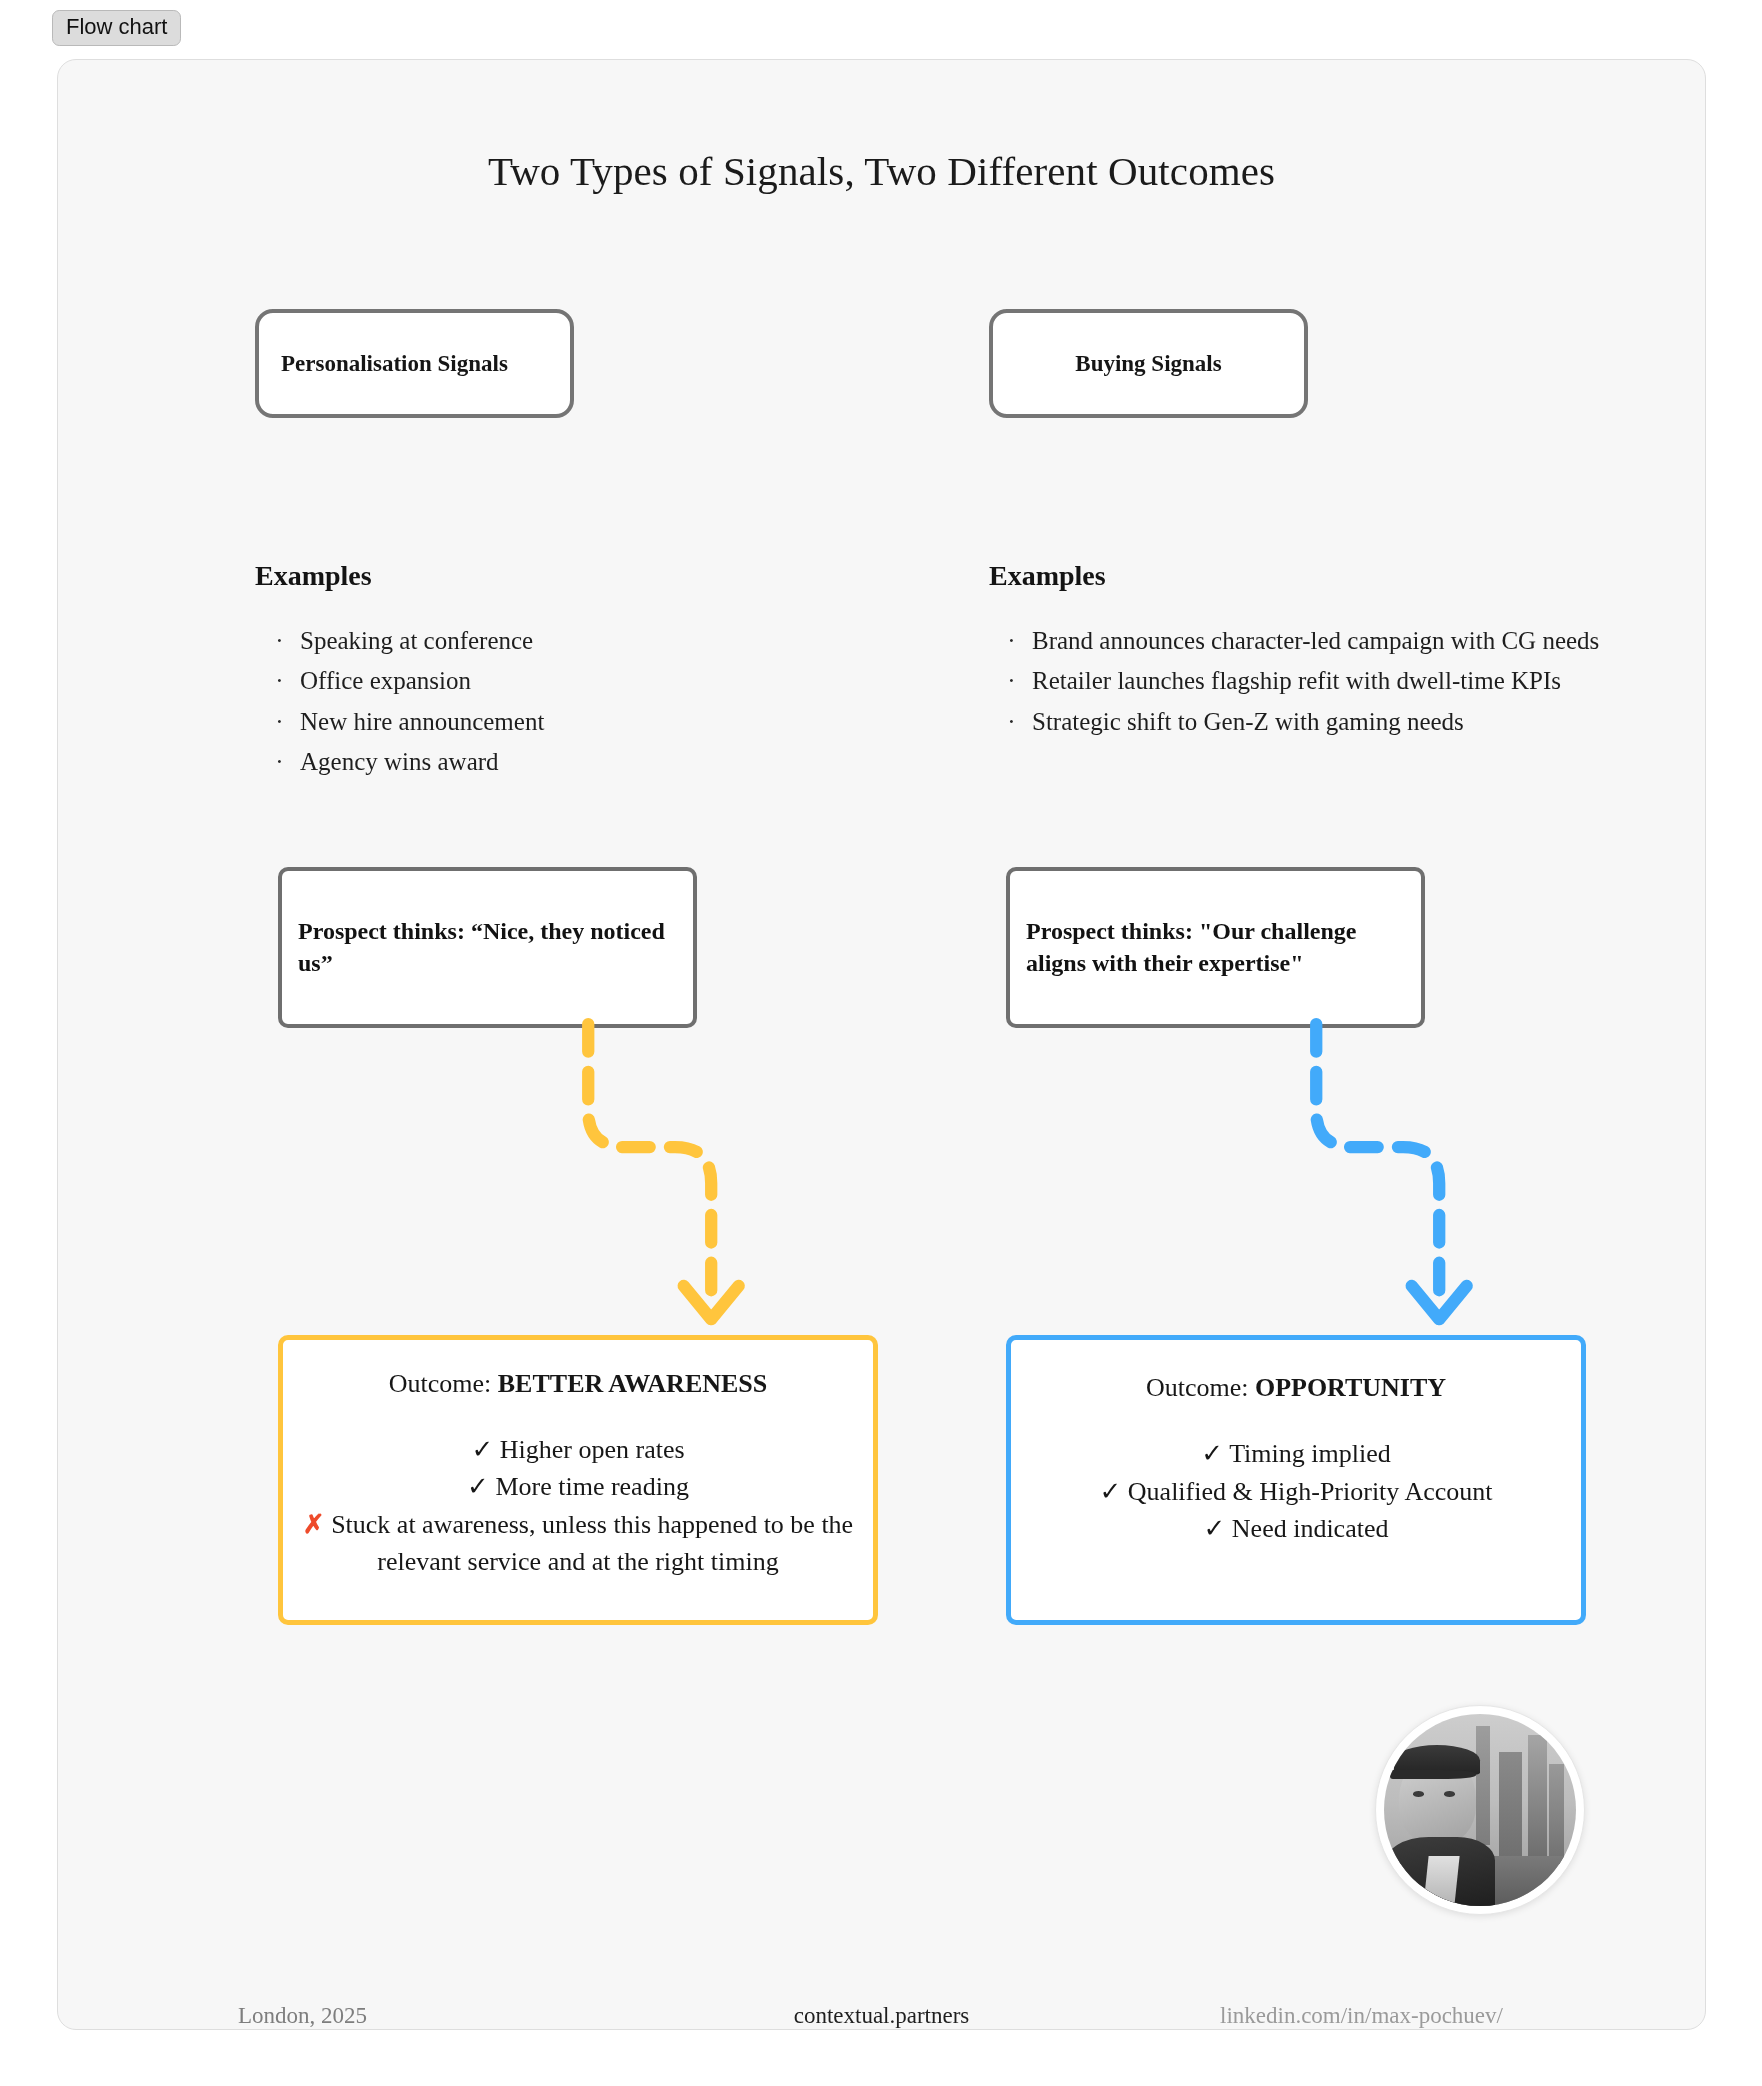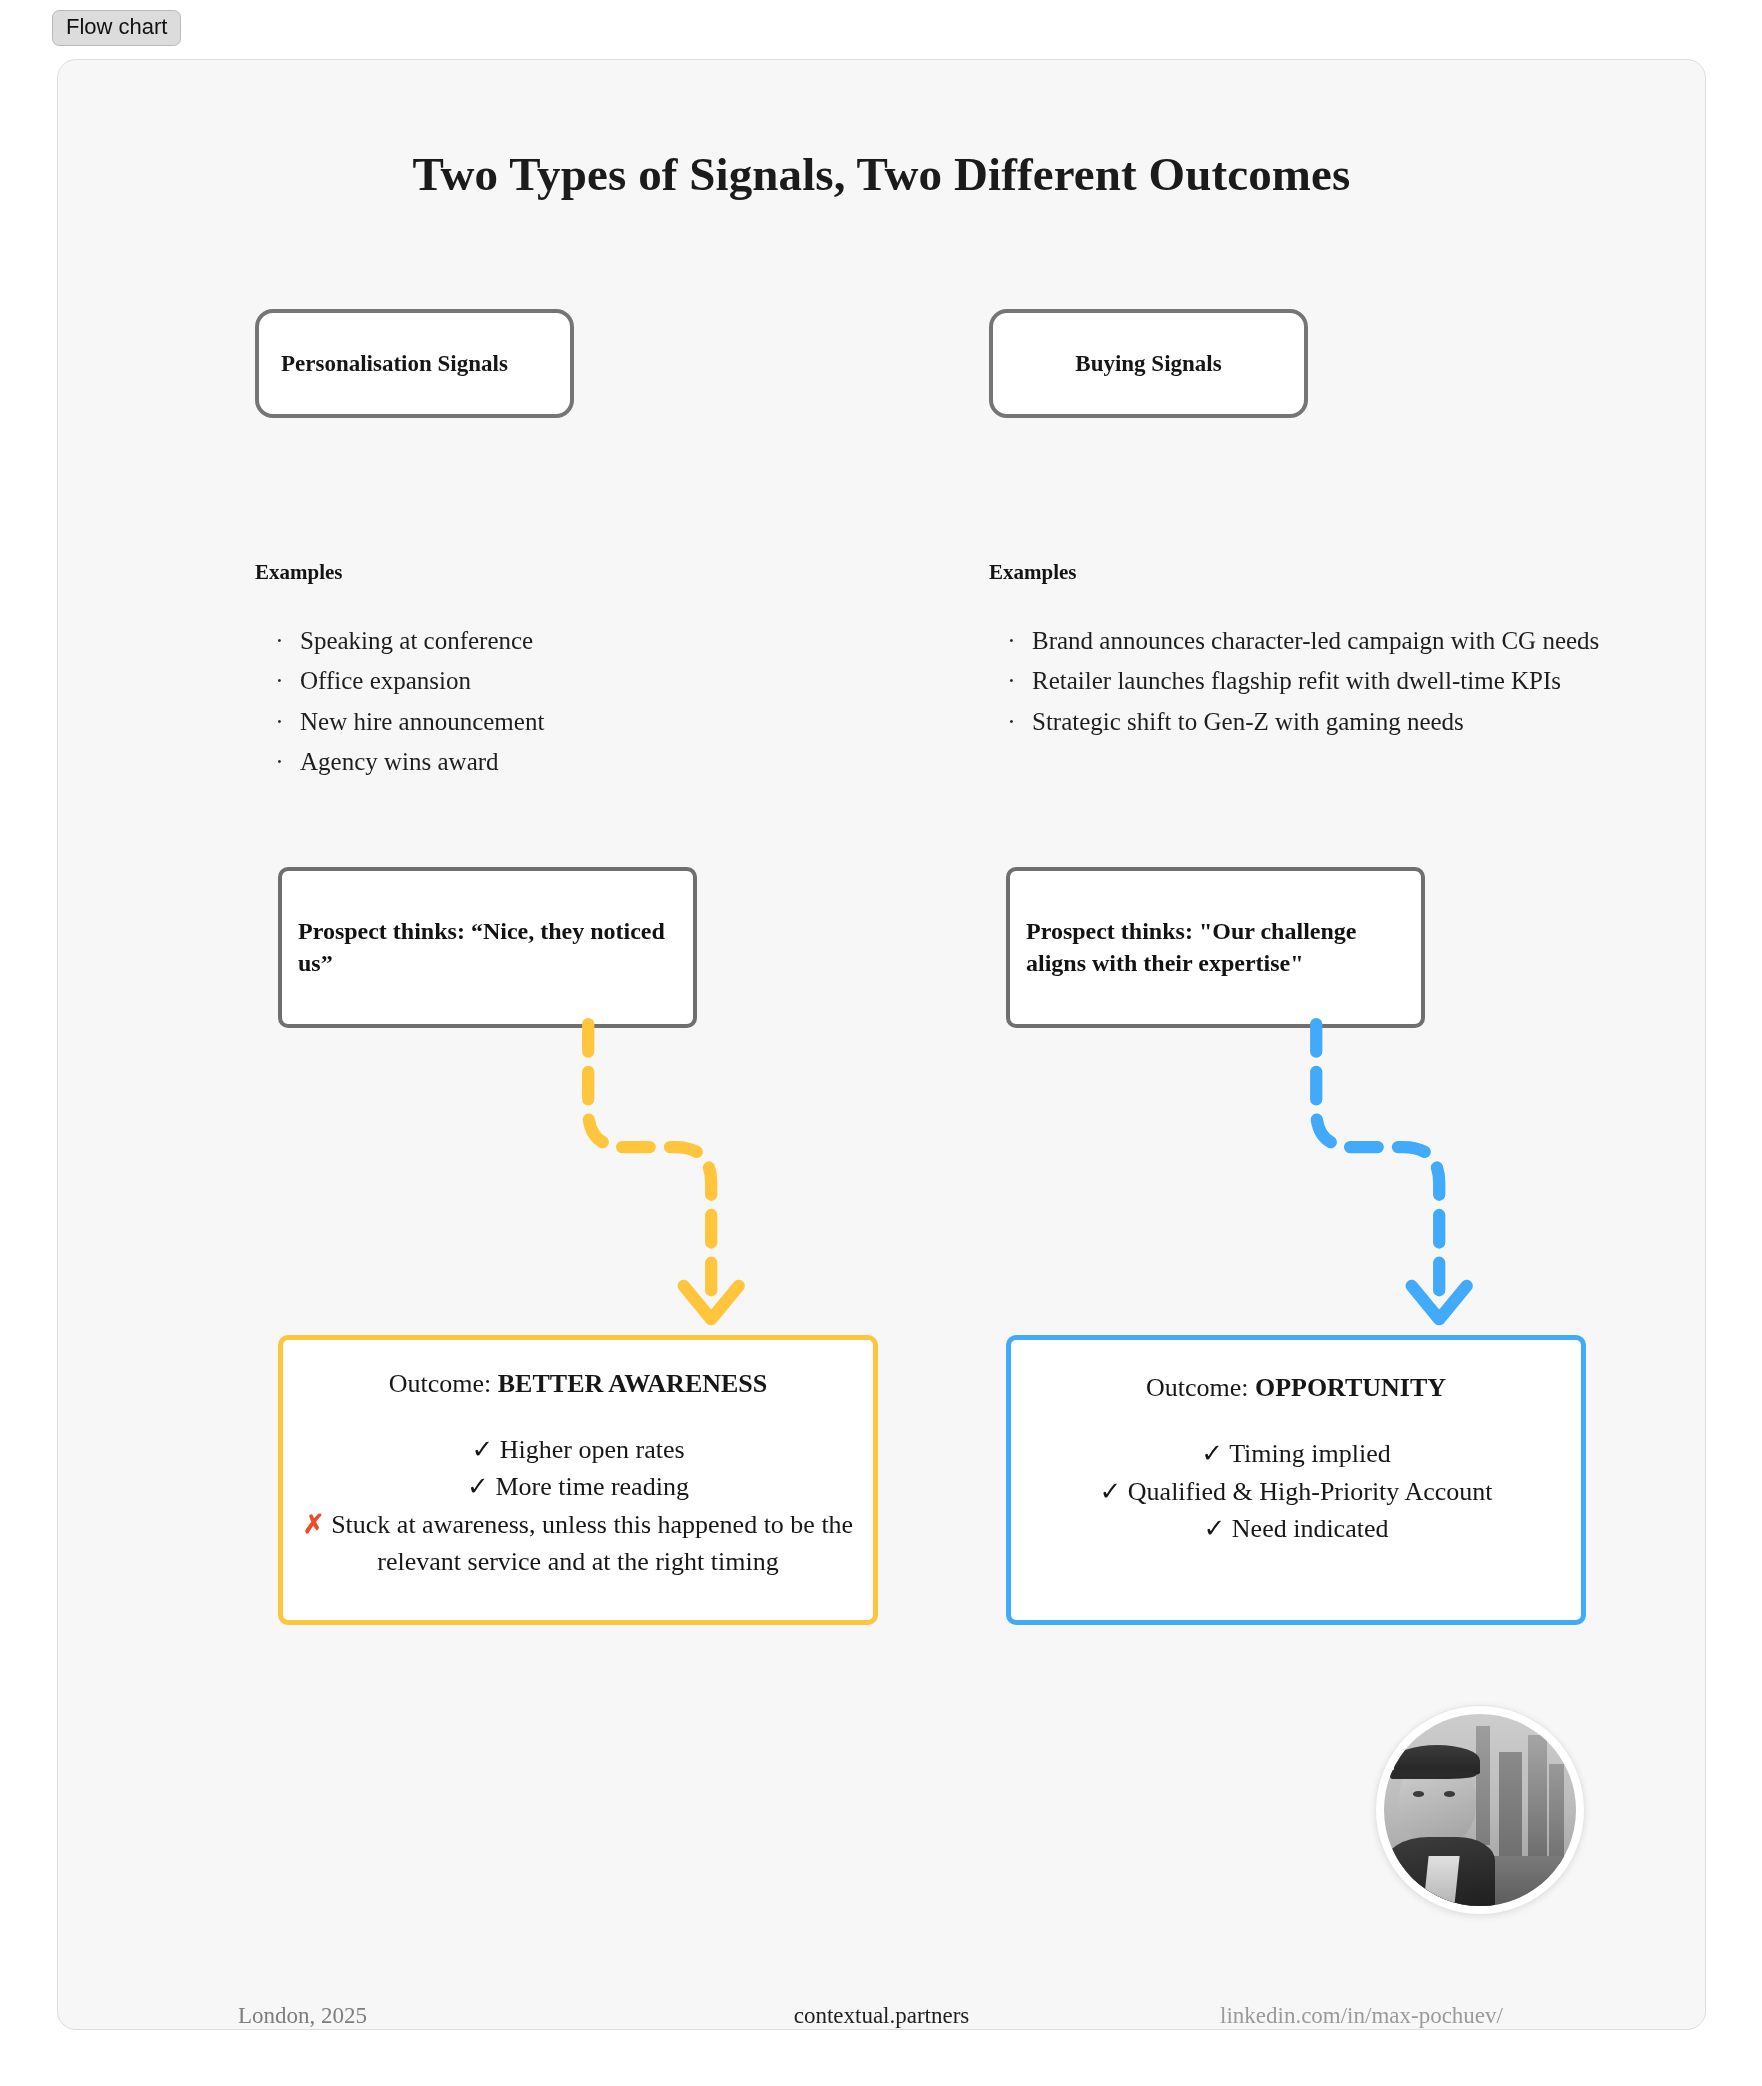--- a/index.html
+++ b/index.html
@@ -40,22 +40,22 @@
     border: 1.4px solid #dedede;
     border-radius: 19px;
   }
 
   .title {
     position: absolute;
     left: 0;
     right: 0;
     top: 87px;
     text-align: center;
-    font-size: 47px;
-    font-weight: bold;
+    font-size: 41px;
+    font-weight: normal;
     color: #1b1b1b;
     letter-spacing: 0.1px;
   }
 
   
   .col { position: absolute; top: 0; }
   .col-left  { left: 139px;  width: 739px; }
   .col-right { left: 890px; width: 739px; }
 
   
@@ -72,21 +72,21 @@
     font-weight: bold;
     color: #161616;
   }
   .hdr-left  { left: 58px;  width: 319px; justify-content: flex-start; padding-left: 22px; }
   .hdr-right { left: 41px;  width: 319px; justify-content: center; }
 
   
   .examples-label {
     position: absolute;
     top: 500px;
-    font-size: 21px;
+    font-size: 28px;
     font-weight: bold;
     color: #141414;
   }
   .ex-left  { left: 58px; }
   .ex-right { left: 41px; }
 
   .ex-list {
     position: absolute;
     top: 562px;
     font-size: 25px;

